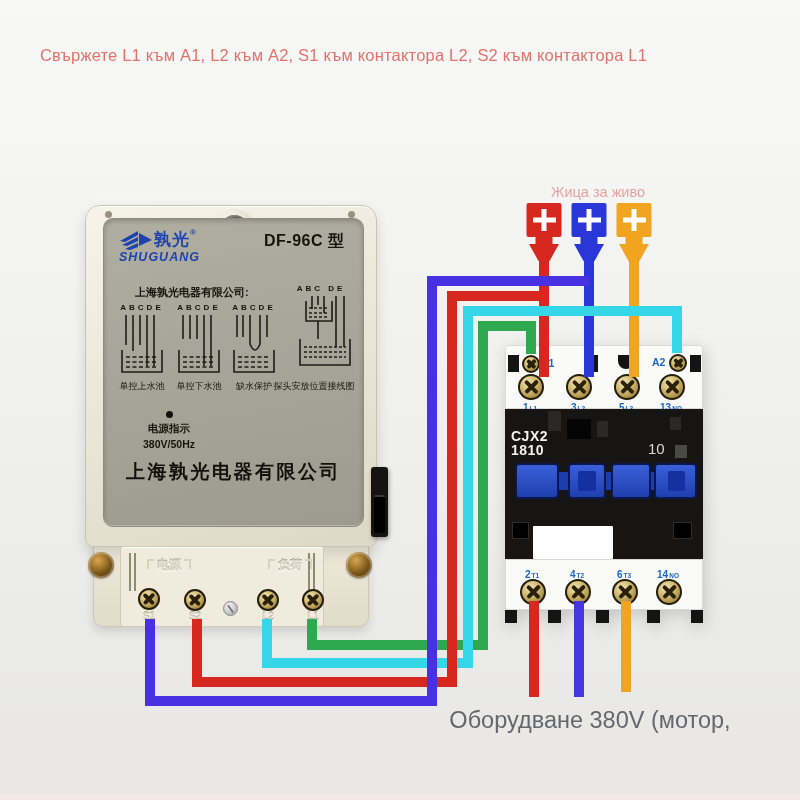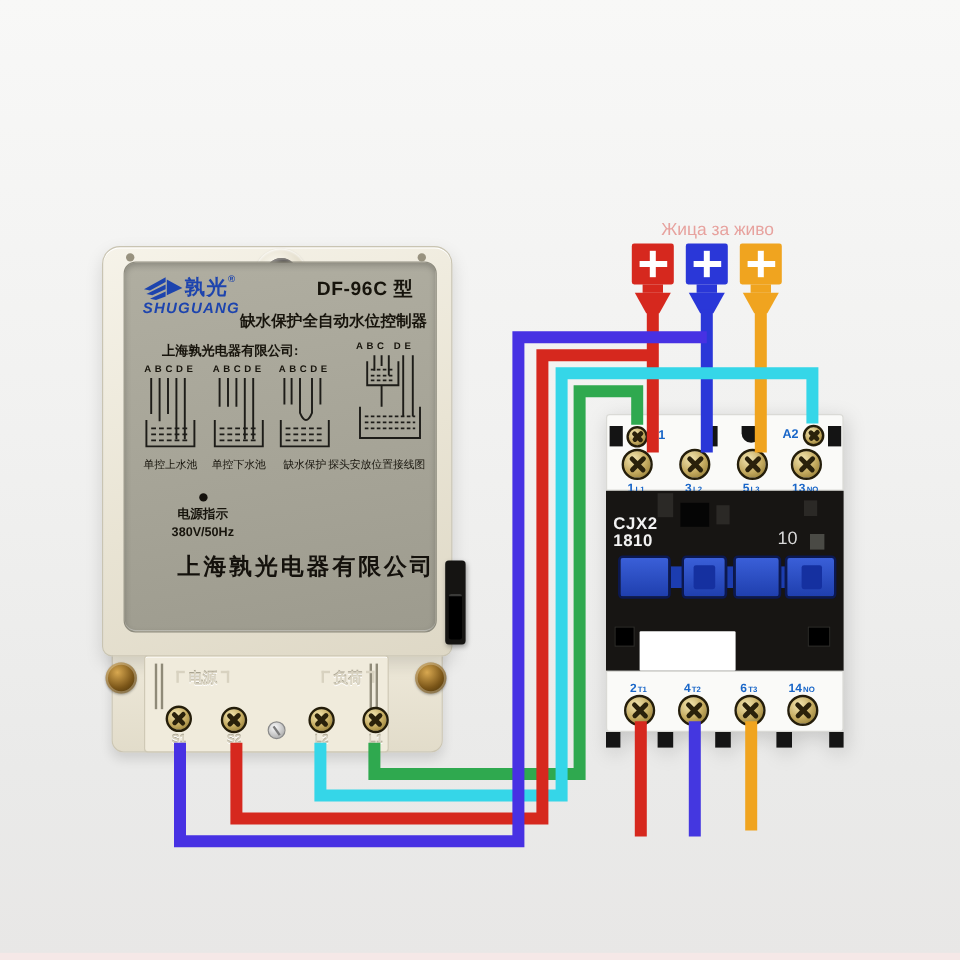--- a/index.html
+++ b/index.html
@@ -38,21 +38,21 @@
   .model{left:160px;top:12px;font-size:16px;font-weight:bold;color:#17140c;letter-spacing:.5px;}
   .prod-title{left:60px;top:40px;width:192px;text-align:right;font-size:13px;font-weight:bold;color:#17140c;}
   .diag-heading{left:31px;top:66px;font-size:11px;font-weight:bold;color:#17140c;}
   .diag{text-align:center;}
   .diag-letters{font-size:8px;font-weight:bold;color:#17140c;letter-spacing:3px;height:11px;}
   .diag-caption{font-size:9px;font-weight:normal;color:#17140c;white-space:nowrap;}
   .led{width:7px;height:7px;border-radius:50%;background:#14110c;margin:0 auto 4px auto;}
   .ind{width:90px;text-align:center;color:#17140c;}
   .ind-label{font-size:10.5px;font-weight:bold;}
   .ind-value{font-size:10.5px;font-weight:bold;margin-top:2px;}
-  .company{left:0;top:240px;width:259px;text-align:right;font-size:19px;font-weight:bold;
+  .company{left:0;top:240px;width:259px;text-align:center;font-size:19px;font-weight:bold;
     color:#14110c;letter-spacing:2.5px;}
   .switch{left:286px;top:262px;width:17px;height:70px;background:#151412;border-radius:3px;
     box-shadow:1px 2px 4px rgba(0,0,0,.35);}
   .switch-paddle{left:3px;top:28px;width:11px;height:36px;background:#000;border-top:2px solid #3a3a38;border-radius:2px;}
   .tstrip{left:27px;top:11px;width:202px;height:79px;background:#f0ebdc;border:1px solid #cfc9b6;
     border-radius:3px;box-shadow:inset 0 1px 0 #fff;}
   .slotline{width:2px;height:38px;background:#8f8a78;}
   .grp{width:64px;text-align:center;font-size:12px;font-weight:bold;color:#d8d2c0;
     text-shadow:0 1px 0 #fff,0 -1px 0 rgba(110,104,84,.55);}
   .grp .br{display:inline-block;width:5px;height:8px;margin:0 3px;}
@@ -100,24 +100,26 @@
   .c-whitelabel{background:#fff;border-radius:1px;}
 
   .wires{left:0;top:0;width:800px;height:800px;pointer-events:none;z-index:5;}
   .z1{z-index:1}.z2{z-index:2}
 </style>
 </head>
 <body>
 
 <div class="stage">
 
+  <div class="abs banner z1">Свържете L1 към A1, L2 към A2, S1 към контактора L2, S2 към контактора L1</div>
 
   <div class="abs input-sub z1">Жица за живо</div>
 
   <div class="abs equip z1">
+    <div>Оборудване 380V (мотор,</div>
   </div>
 
   <div class="abs controller z2">
     <div class="abs ctl-bottom"></div>
     <div class="abs ctl-body"></div>
     <div class="abs tiny-screw" style="left:20px;top:6px;"></div>
     <div class="abs tiny-screw" style="left:263px;top:6px;"></div>
     <div class="abs hole-ring"></div>
     <div class="abs hole"></div>
 
@@ -125,21 +127,20 @@
 
       <svg class="abs" style="left:14px;top:11px;" width="36" height="22" viewBox="0 0 36 22">
         <path d="M2 11 L20 1 L20 5 L7 12 Z" fill="#1d44ae"></path>
         <path d="M4 15 L20 7 L20 11 L9 16 Z" fill="#1d44ae"></path>
         <path d="M7 19 L20 13 L20 17 L12 20 Z" fill="#1d44ae"></path>
         <path d="M21 3 L34 10 L21 16 Z" fill="#1d44ae"></path>
       </svg>
       <div class="abs brand-cn"><span>孰光</span><span class="brand-reg">®</span></div>
       <div class="abs brand-en">SHUGUANG</div>
       <div class="abs model">DF-96C 型</div>
-      <div class="abs prod-title">缺水保护全自动水位控制器</div>
       <div class="abs diag-heading">上海孰光电器有限公司:</div>
 
       <div class="abs diag" style="left:13px;top:84px;width:50px;">
         <div class="diag-letters">ABCDE</div>
         <svg width="50" height="62" viewBox="0 0 50 62">
           <g stroke="#1d1c18" stroke-width="1.6" fill="none">
             <path d="M9 1 V31"></path>
               <path d="M16 1 V37"></path>
               <path d="M23 1 V31"></path>
               <path d="M30 1 V52"></path>

